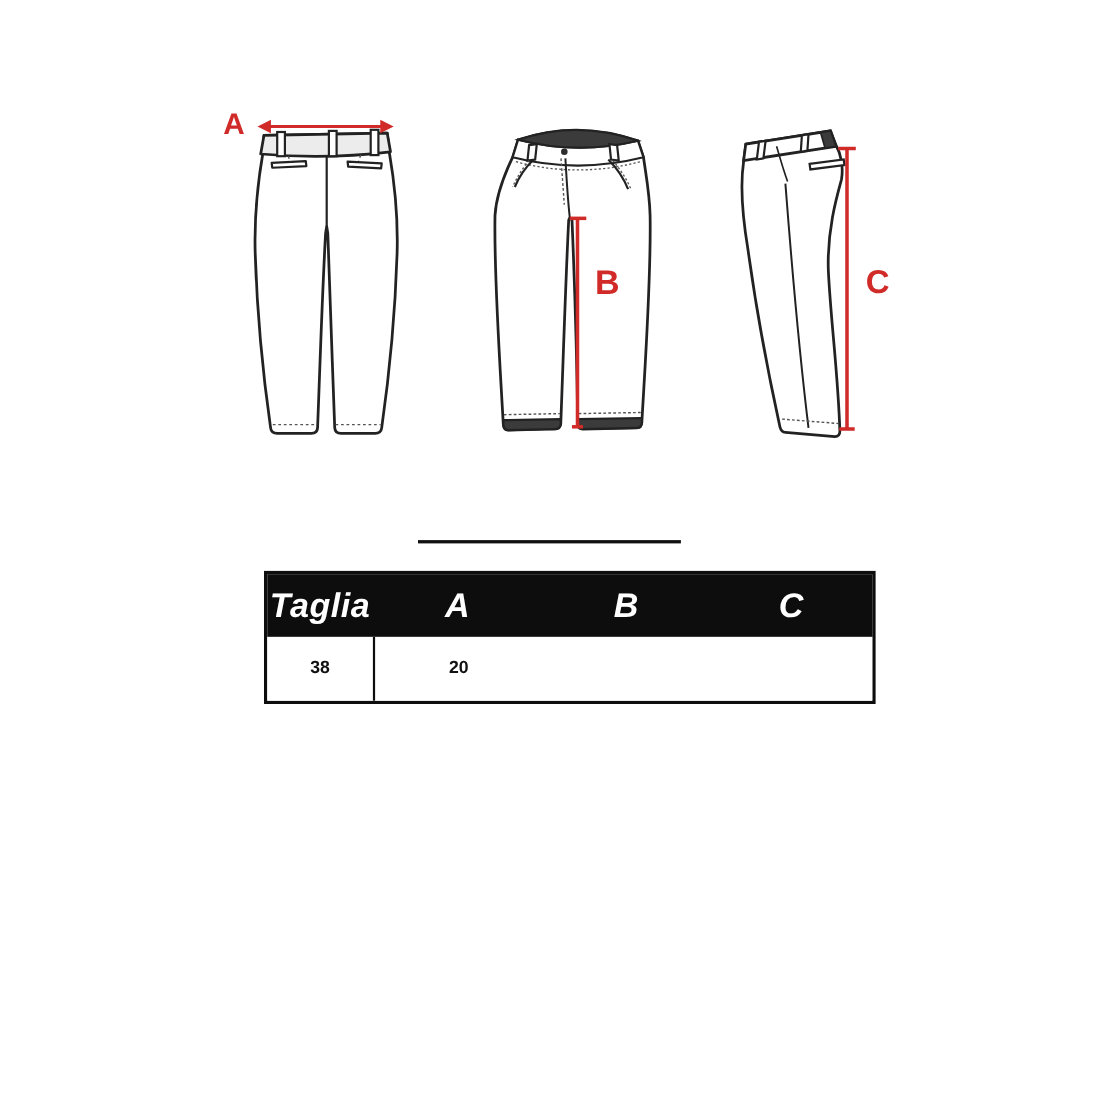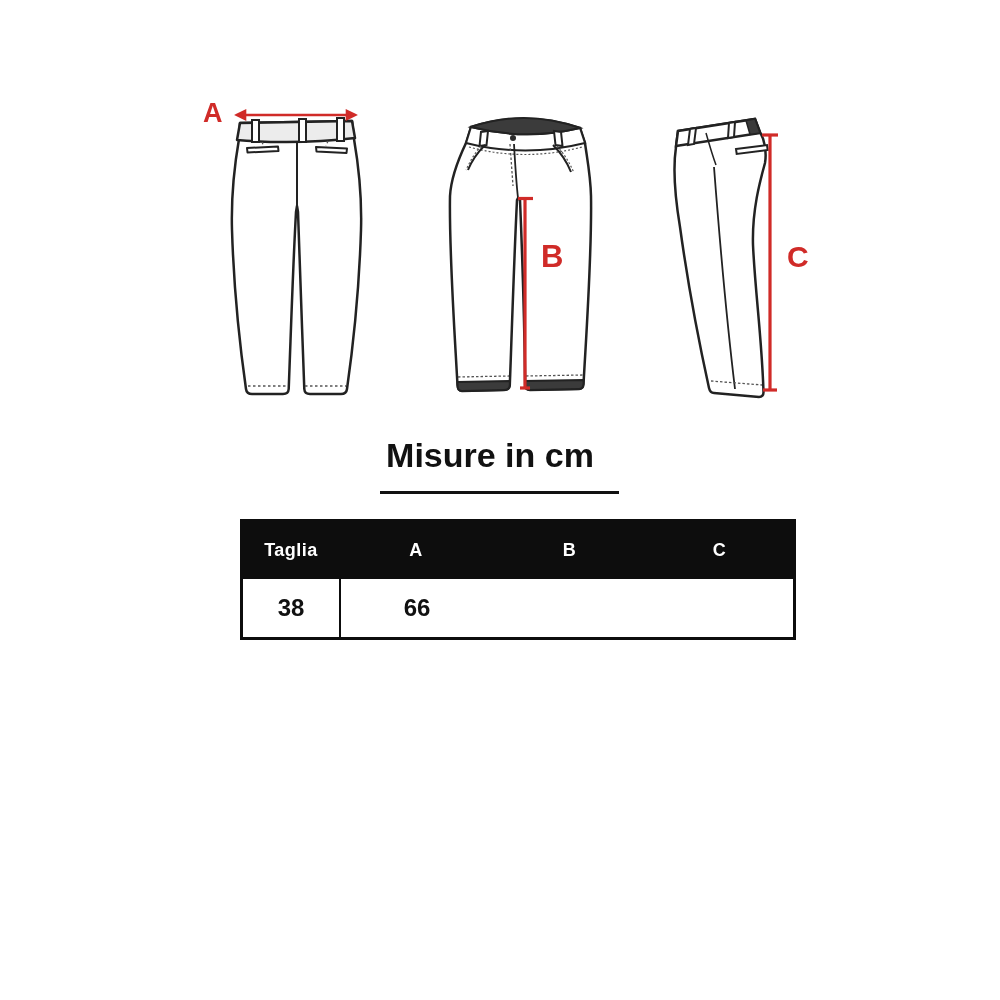--- a/index.html
+++ b/index.html
@@ -54,22 +54,22 @@
   }
   .t-row { display: grid; grid-template-columns: 96px 154px 153px 147px; }
   .t-head { background: #0d0d0d; color: #ffffff; height: 57px; }
   .t-data { background: #ffffff; color: #111111; height: 58px; }
   .cell {
     display: flex;
     align-items: center;
     justify-content: center;
     font-weight: bold;
   }
-  .t-head .cell { font-size: 18px; letter-spacing: 0.5px; }
-  .t-data .cell { font-size: 24px; }
+  .t-head .cell { font-size: 31px; letter-spacing: 0.5px; font-style: italic; }
+  .t-data .cell { font-size: 16px; }
   .t-data .cell + .cell { border-left: 2.5px solid #0d0d0d; }
 </style>
 </head>
 <body>
 
 <div class="page">
 
   <span class="measure-label label-a">A</span>
   <span class="measure-label label-b">B</span>
   <span class="measure-label label-c">C</span>
@@ -189,29 +189,28 @@
       <path fill="none" stroke="#555555" stroke-width="1.3" stroke-dasharray="2.5,2" d="M61,276 L112,280"></path>
 
       <g stroke="#d02b28" stroke-width="3.2" fill="none">
         <line x1="120" y1="30" x2="120" y2="285"></line>
         <line x1="112" y1="30" x2="128" y2="30"></line>
         <line x1="113" y1="285" x2="127" y2="285"></line>
       </g>
     </svg>
   </figure>
 
-  <h1 class="title">Misure in cm</h1>
   <div class="title-underline"></div>
 
   <div class="size-table">
     <div class="t-row t-head">
       <div class="cell">Taglia</div>
       <div class="cell">A</div>
       <div class="cell">B</div>
       <div class="cell">C</div>
     </div>
     <div class="t-row t-data">
       <div class="cell">38</div>
-      <div class="cell">66</div>
+      <div class="cell">20</div>
     </div>
   </div>
 
 </div>
 
 </body></html>

